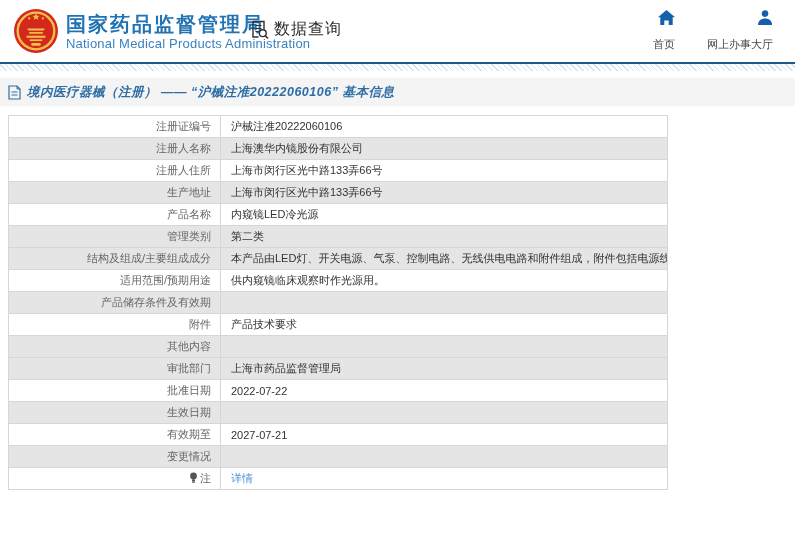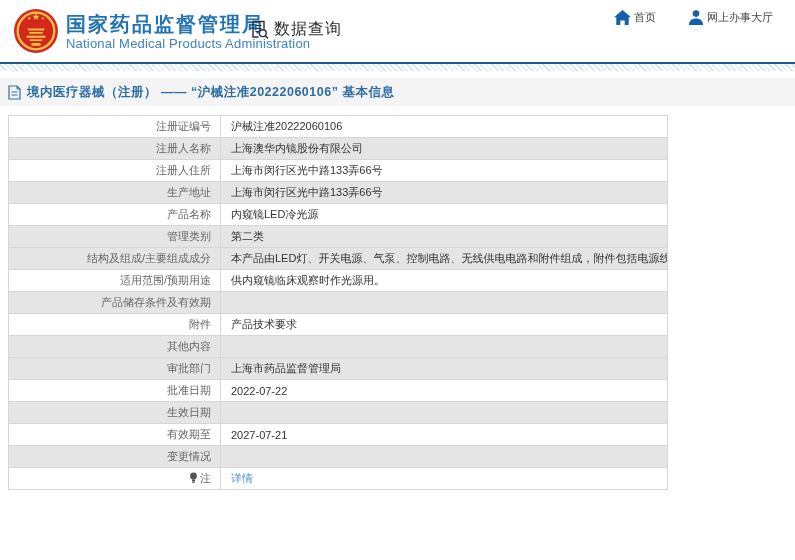--- a/index.html
+++ b/index.html
@@ -40,21 +40,21 @@
   }
   .nav-data-query .dq-label {
     font-size: 16px; color: #2b2b2b; letter-spacing: 1px;
   }
   .topbar-right {
     position: absolute;
     right: 22px; top: 10px;
     display: flex; align-items: flex-start; gap: 32px;
   }
   .top-link {
-    display: flex; flex-direction: row; align-items: flex-end; gap: 3px;
+    display: flex; flex-direction: column; align-items: flex-end; gap: 12px;
     cursor: pointer; min-width: 28px;
   }
   .top-link-label { font-size: 11px; color: #444; white-space: nowrap; }
   
   .blue-rule { height: 2px; background: #1a5b8c; }
   .stripe-band {
     height: 7px;
     background: repeating-linear-gradient(
       45deg,
       #cfe2f2 0px, #cfe2f2 1px,
@@ -63,21 +63,21 @@
   }
   
   .page-title-bar {
     margin-top: 7px;
     height: 28px;
     background: #f4f4f4;
     display: flex; align-items: center;
     padding-left: 8px; gap: 6px;
   }
   .page-title {
-    font-size: 12.5px; font-weight: 600; color: #2e6da4; letter-spacing: 0.5px;
+    font-size: 12.5px; font-weight: 600; color: #2e6da4; letter-spacing: 0.5px; font-style: italic;
   }
   
   .info-table {
     margin: 9px 0 0 8px;
     width: 660px;
     border-collapse: collapse;
     table-layout: fixed;
     font-size: 11px;
   }
   .info-table td {

